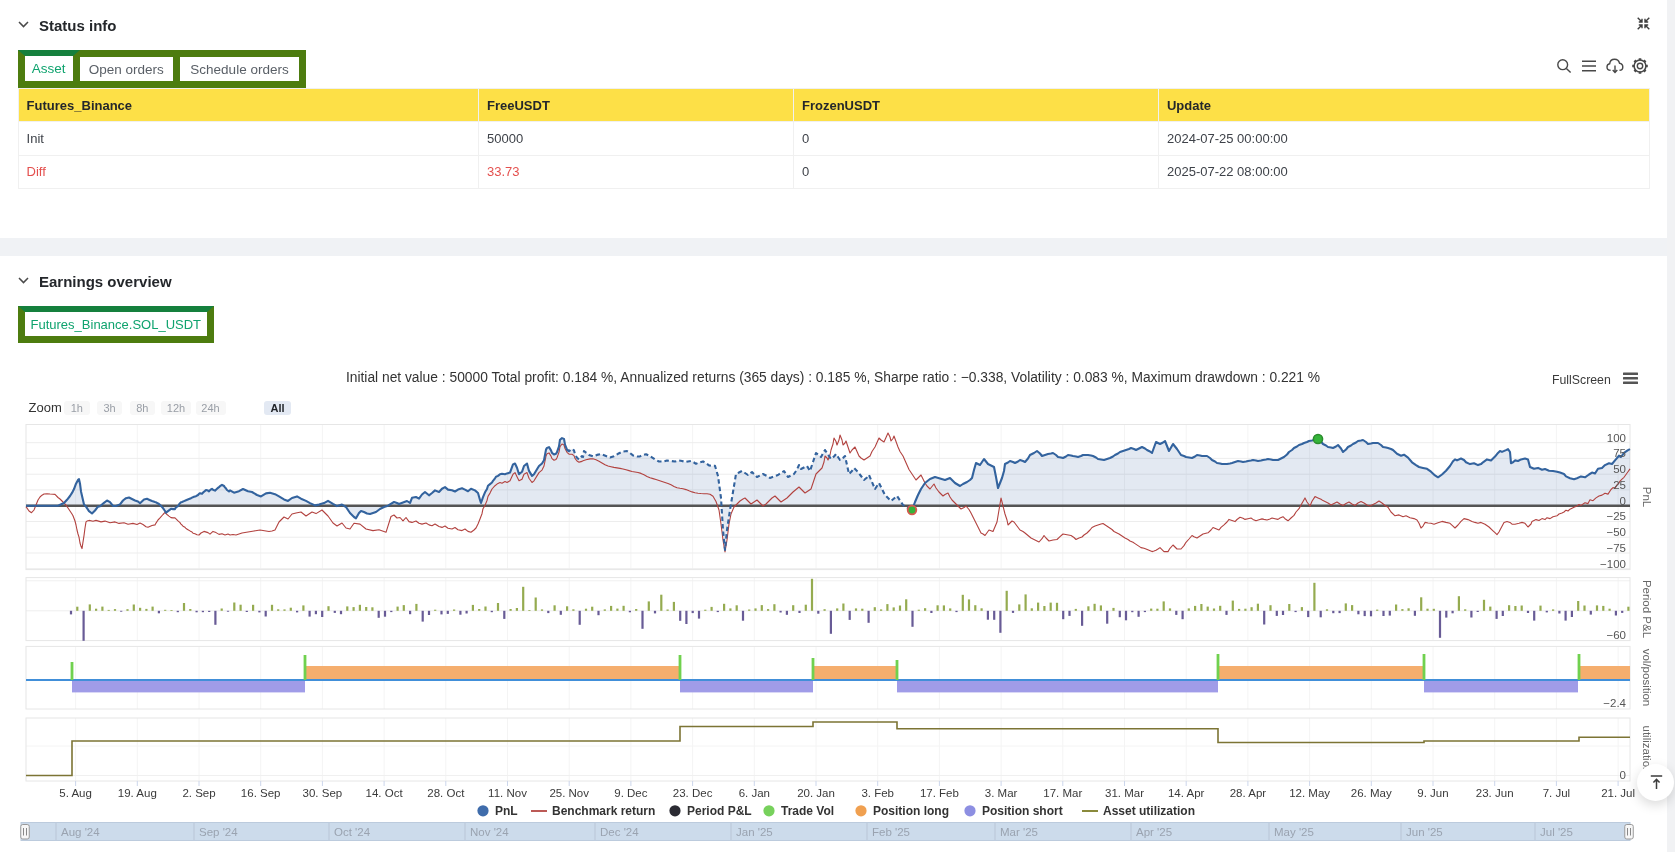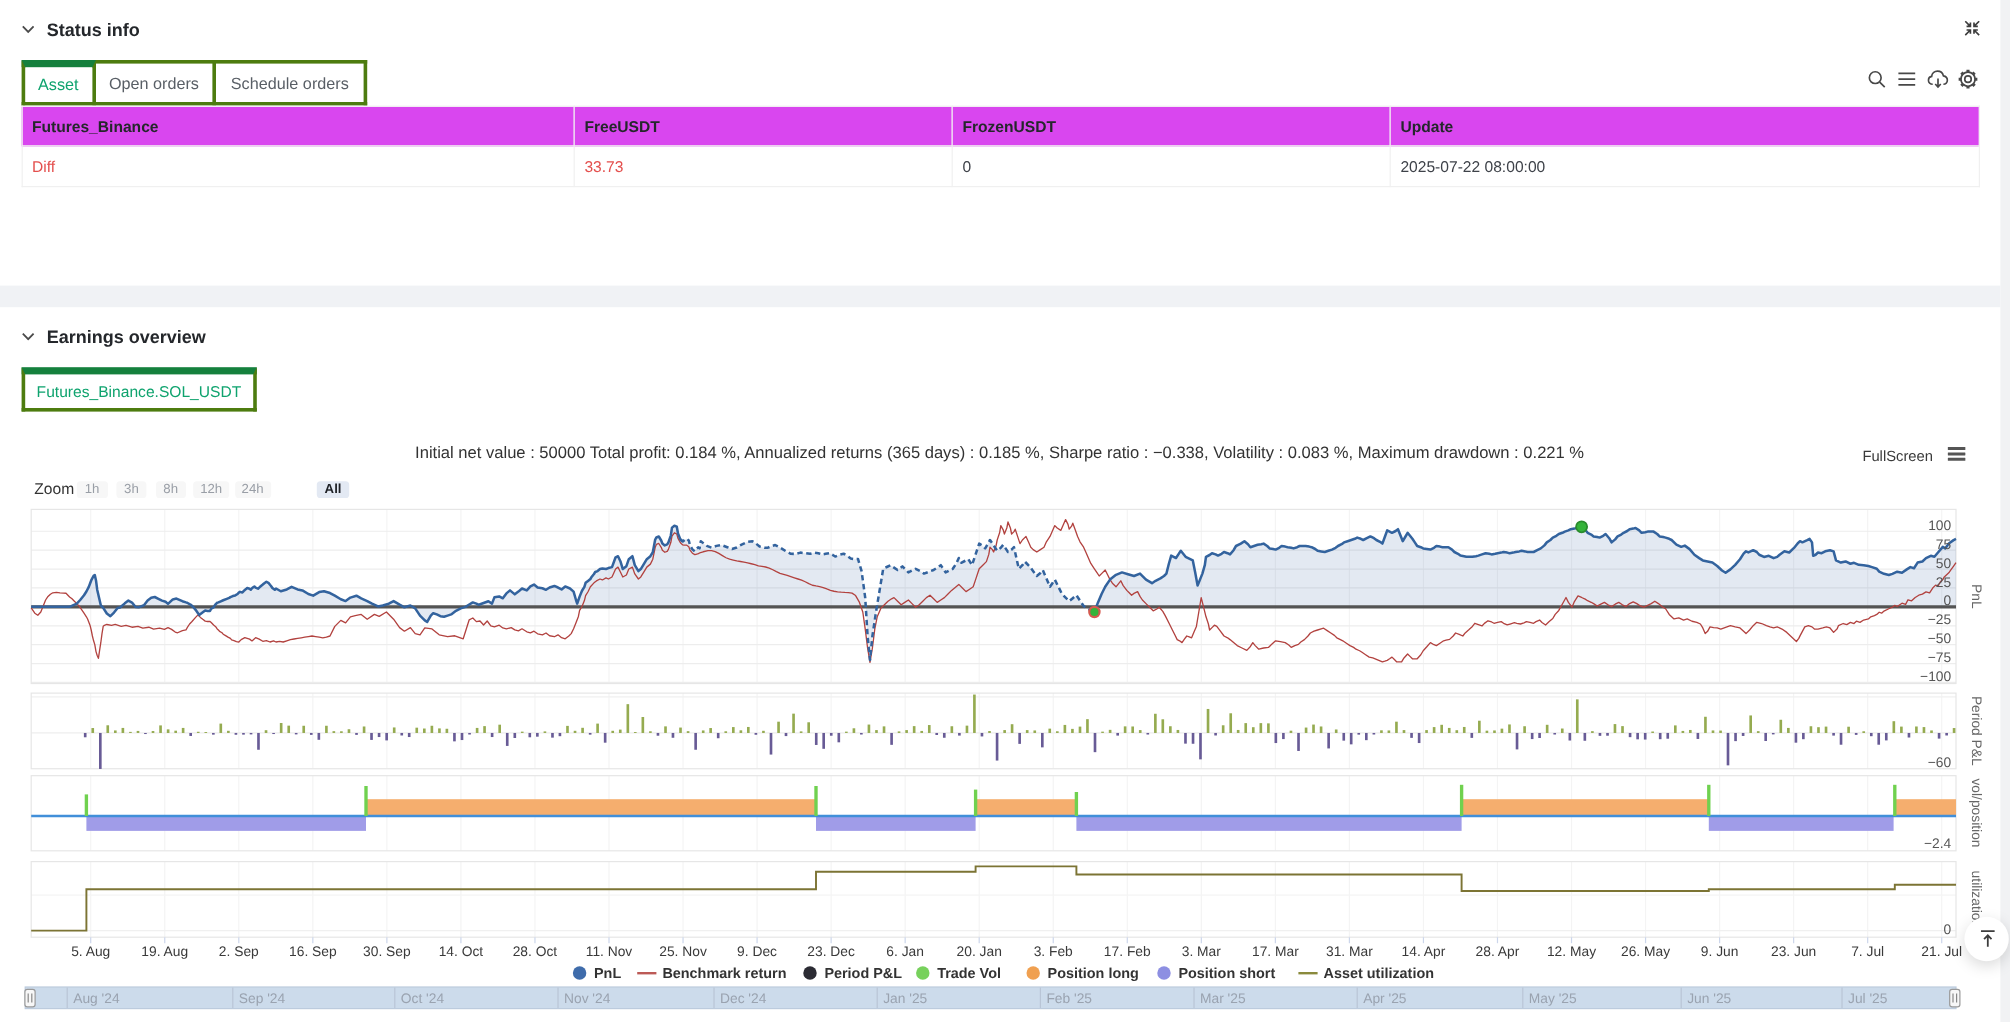--- a/index.html
+++ b/index.html
@@ -1,23 +1,23 @@
 <!DOCTYPE html>
 <html><head><meta charset="utf-8"><style>
 * { margin:0; padding:0; box-sizing:border-box; }
 body { width:1675px; height:852px; position:relative; overflow:hidden;
   font-family:"Liberation Sans",sans-serif; background:#fff; }
 .abs { position:absolute; }
-.tab { position:absolute; border:3px solid #4d7c0f; display:flex; align-items:center;
+.tab { position:absolute; border:7px solid #4d7c0f; display:flex; align-items:center;
   justify-content:center; font-size:13.5px; color:#595f66; background:#fff; }
 .tab.act { border-top:6px solid #15803d; color:#0fa36e; }
 table.st { border-collapse:collapse; table-layout:fixed; width:1631.4px; font-size:13px; color:#3e4249; }
 table.st th, table.st td { border:1px solid #f0f0f0; font-weight:normal; text-align:left;
   height:33.5px; padding:0 0 0 8px; vertical-align:middle; }
-table.st th { background:#d946ef; font-weight:bold; color:#24272b; height:33px; }
+table.st th { background:#fde047; font-weight:bold; color:#24272b; height:33px; }
 .zbtn { position:absolute; height:14px; border-radius:3px; background:#f7f7f7; color:#999ea6;
   font-size:11px; display:flex; align-items:center; justify-content:center; top:400.5px; }
 </style></head>
 <body>
 <div class="abs" style="left:0;top:238px;width:1667px;height:18px;background:#f0f2f5"></div>
 <div class="abs" style="left:1667px;top:0;width:8px;height:852px;background:#f1f2f4"></div>
 
 <svg width="11" height="7" viewBox="0 0 11 7" style="position:absolute;left:18px;top:21px" fill="none" stroke="#4a4a4a" stroke-width="1.5">
     <path d="M1 1 L5.5 5.6 L10 1"></path>
   </svg>
@@ -55,20 +55,26 @@
       <col style="width:315px">
       <col style="width:365px">
       <col style="width:491px">
     </colgroup>
 <tbody>
       <tr>
         <th>Futures_Binance</th>
         <th>FreeUSDT</th>
         <th>FrozenUSDT</th>
         <th>Update</th>
+      </tr>
+<tr>
+        <td>Init</td>
+        <td>50000</td>
+        <td>0</td>
+        <td>2024-07-25 00:00:00</td>
       </tr>
 <tr>
         <td style="color:#e4504e">Diff</td>
         <td style="color:#e4504e">33.73</td>
         <td>0</td>
         <td>2025-07-22 08:00:00</td>
       </tr>
 </tbody>
   </table>
 

